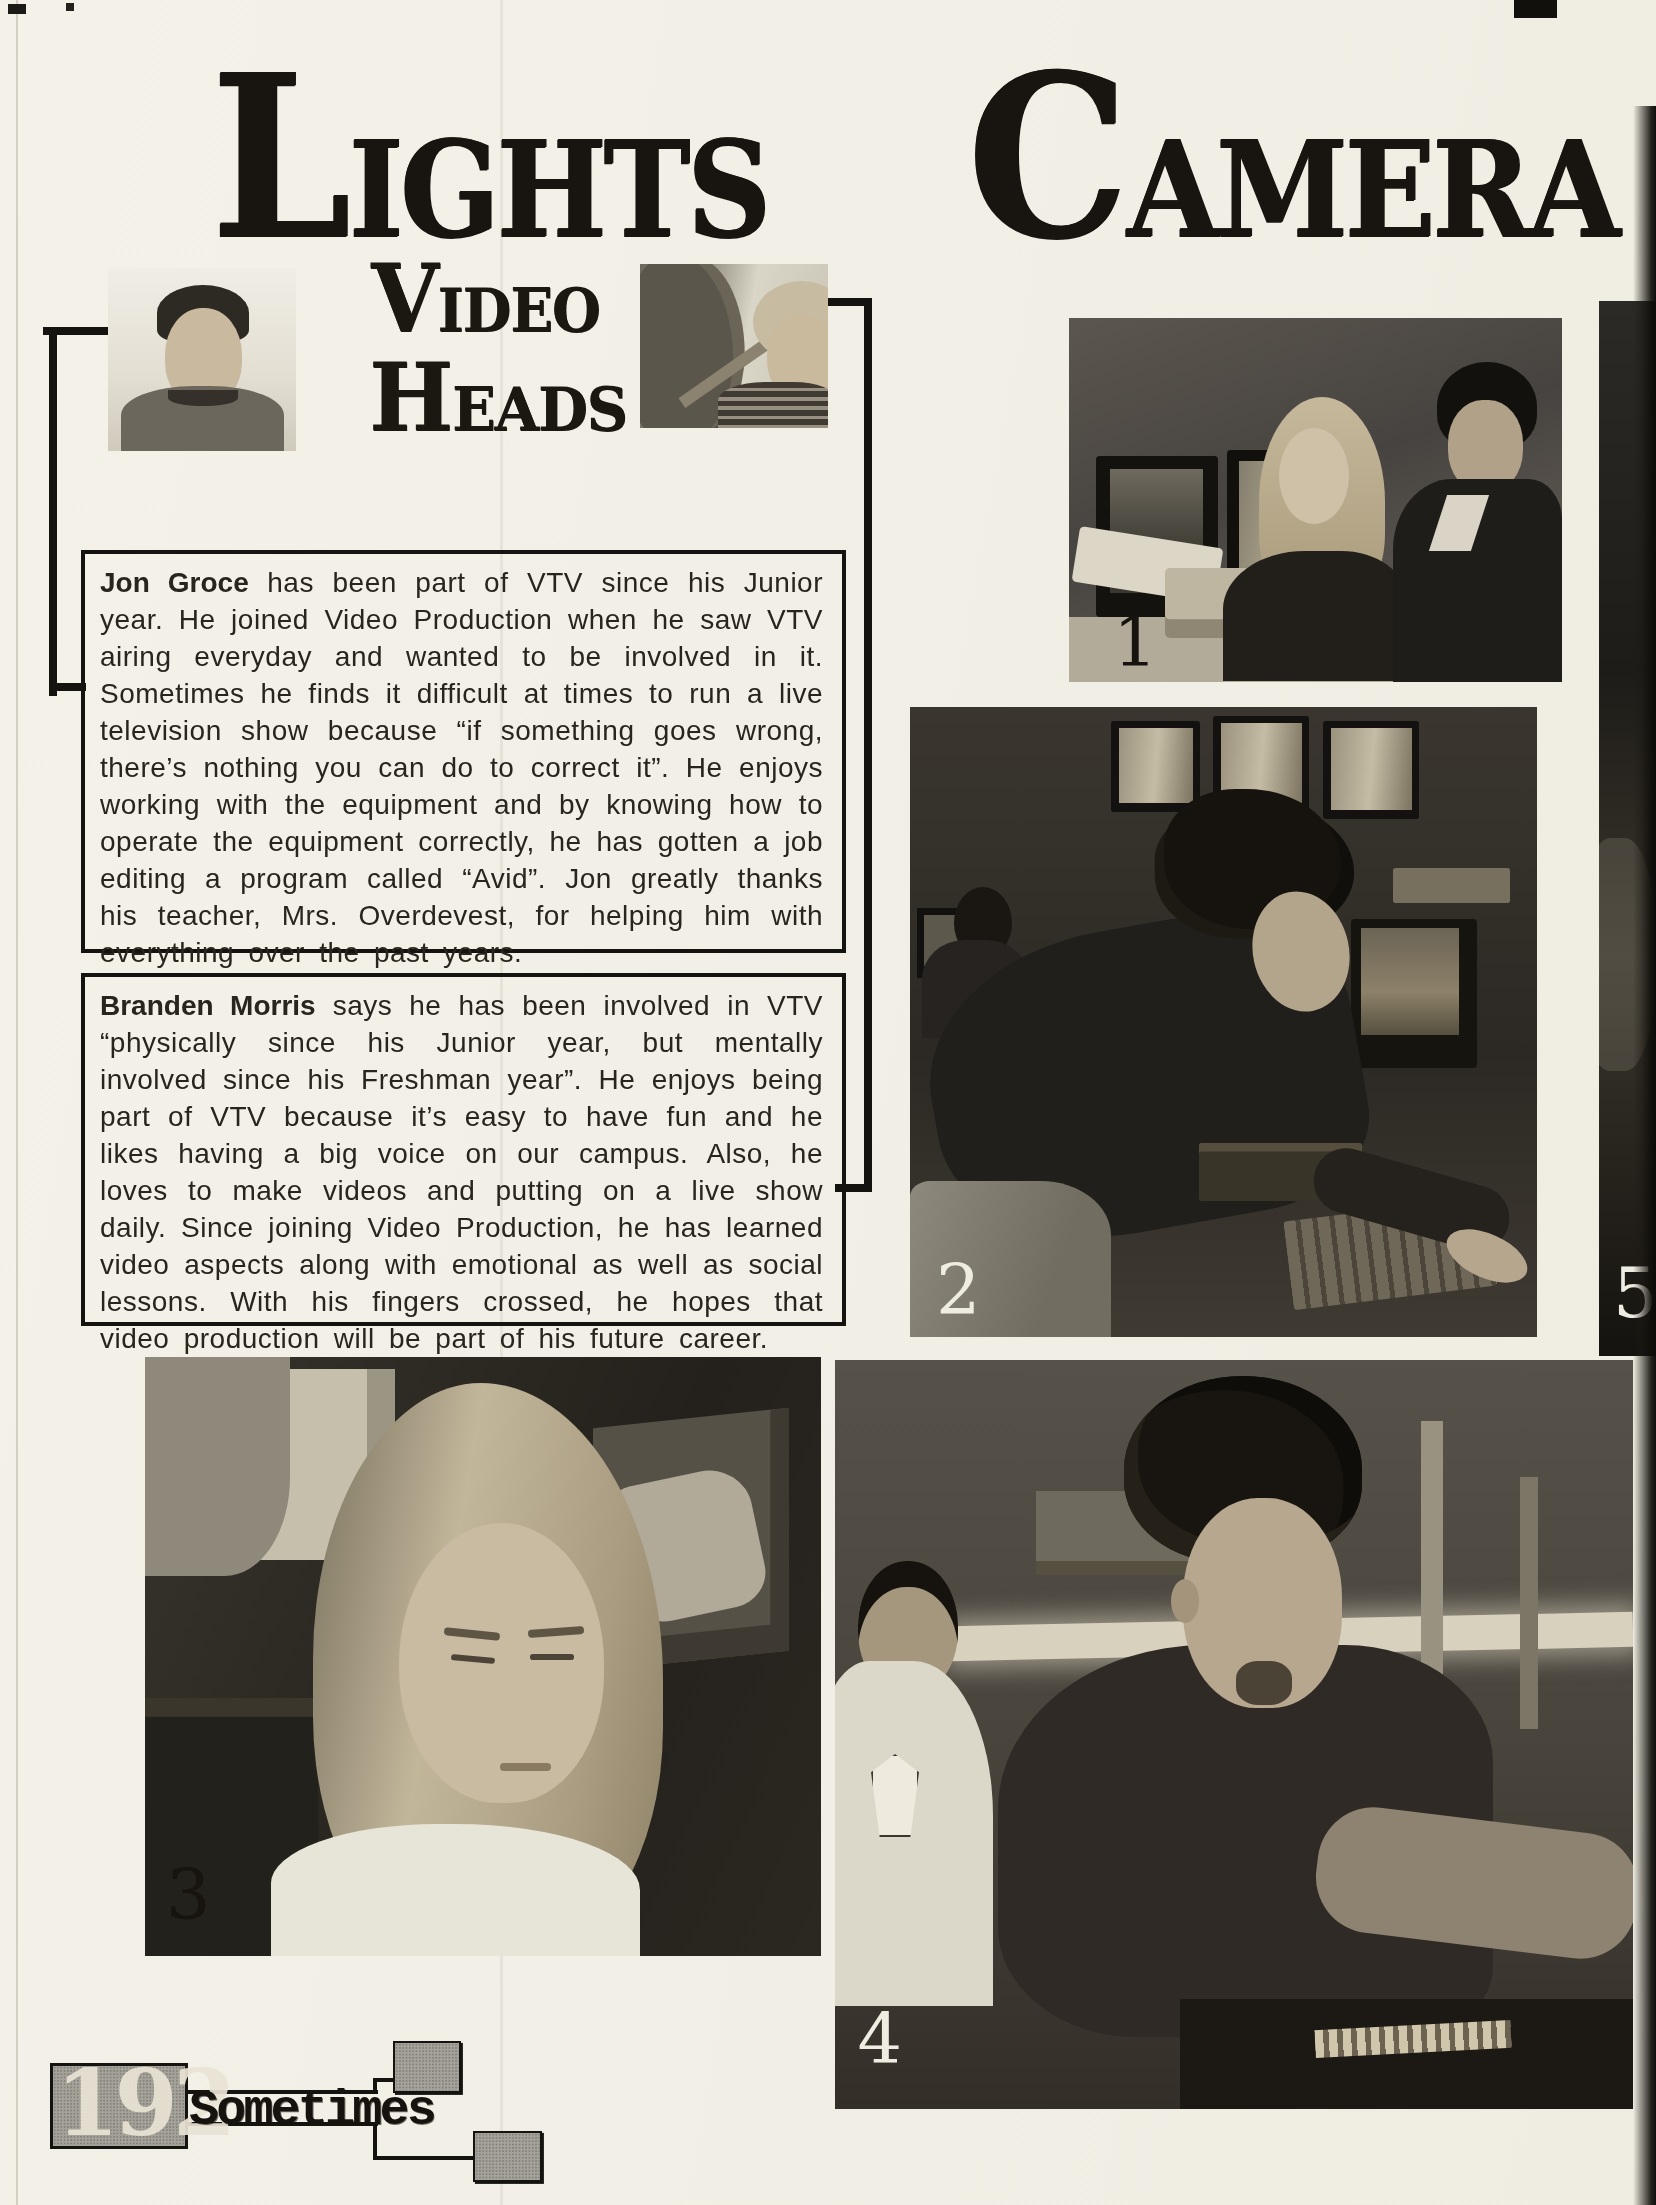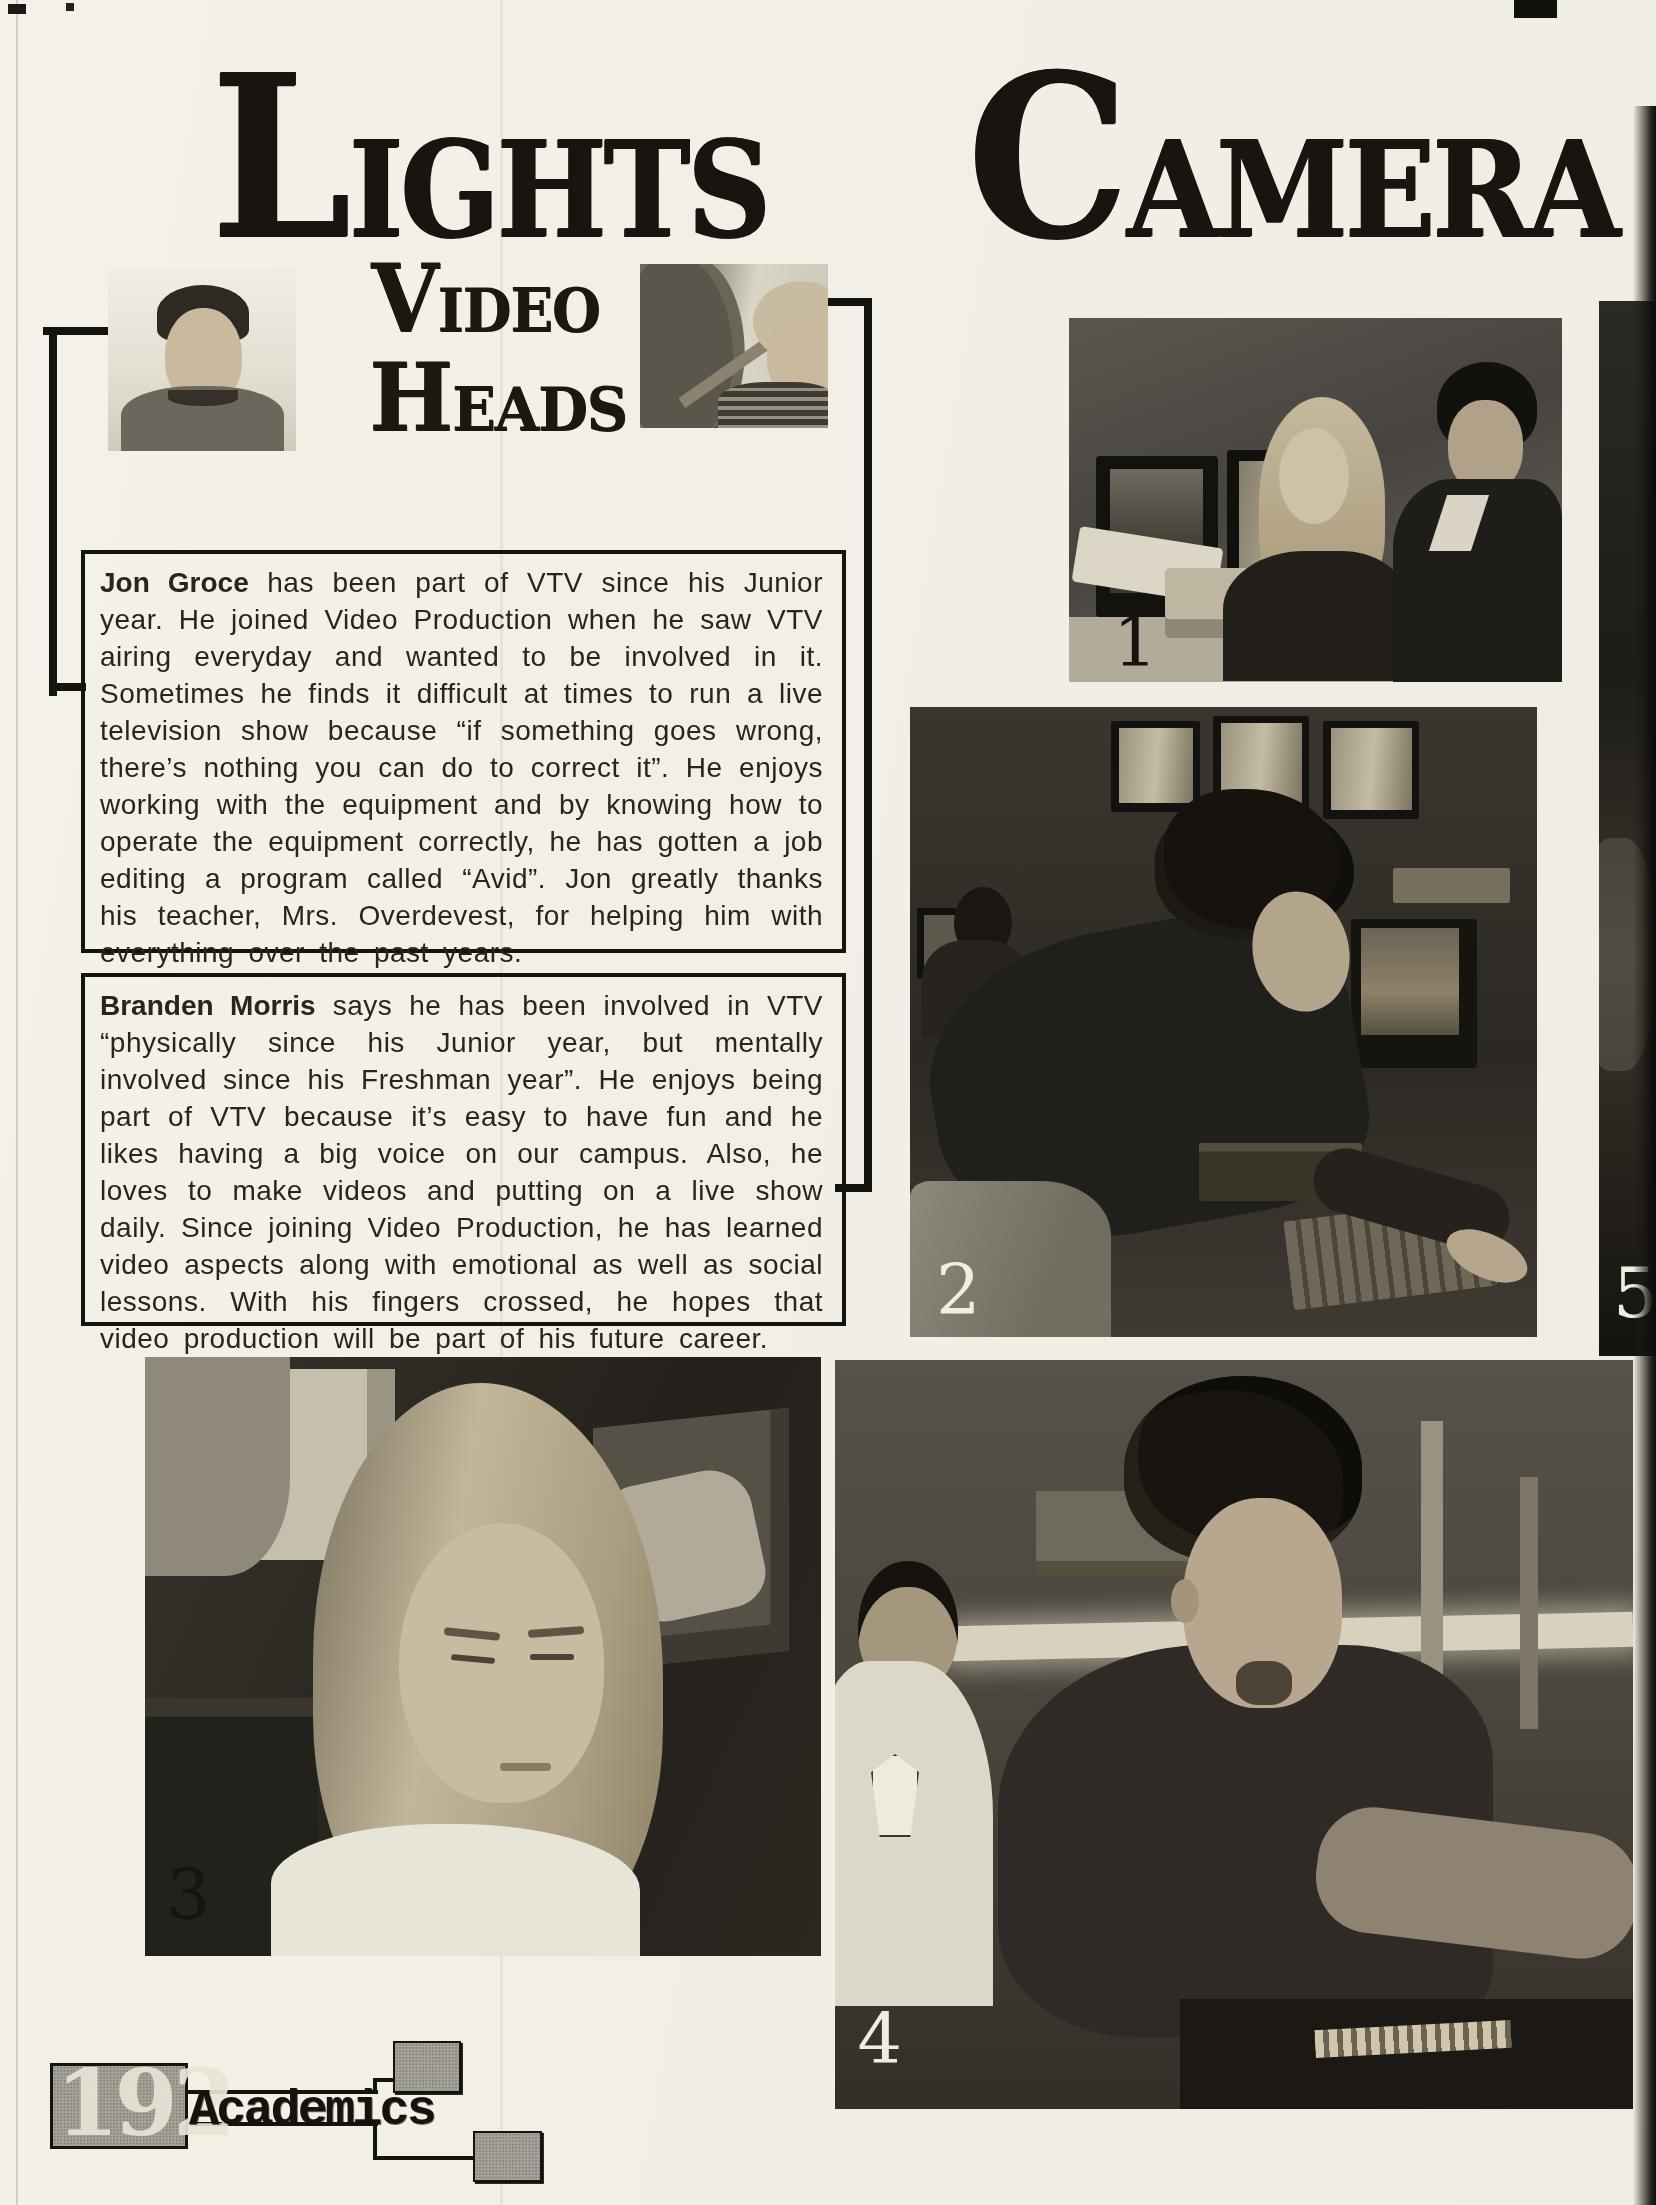--- a/index.html
+++ b/index.html
@@ -373,17 +373,17 @@
   <div class="abs f-line" id="f-step-up"></div>
   <div class="abs f-line" id="f-line-top2"></div>
   <div class="abs f-line" id="f-line-mid"></div>
   <div class="abs f-line" id="f-step-dn"></div>
   <div class="abs f-line" id="f-line-low"></div>
   <div class="abs halftone" id="f-box-upper"></div>
   <div class="abs halftone" id="f-box-lower"></div>
   <div class="abs halftone" id="f-pagebox">
     <div id="f-pagenum">192</div>
   </div>
-  <div class="abs" id="f-section">Academics</div>
+  <div class="abs" id="f-section">Sometimes</div>
 
   <div class="abs gutter"></div>
 </div>
 
 
 </body></html>

